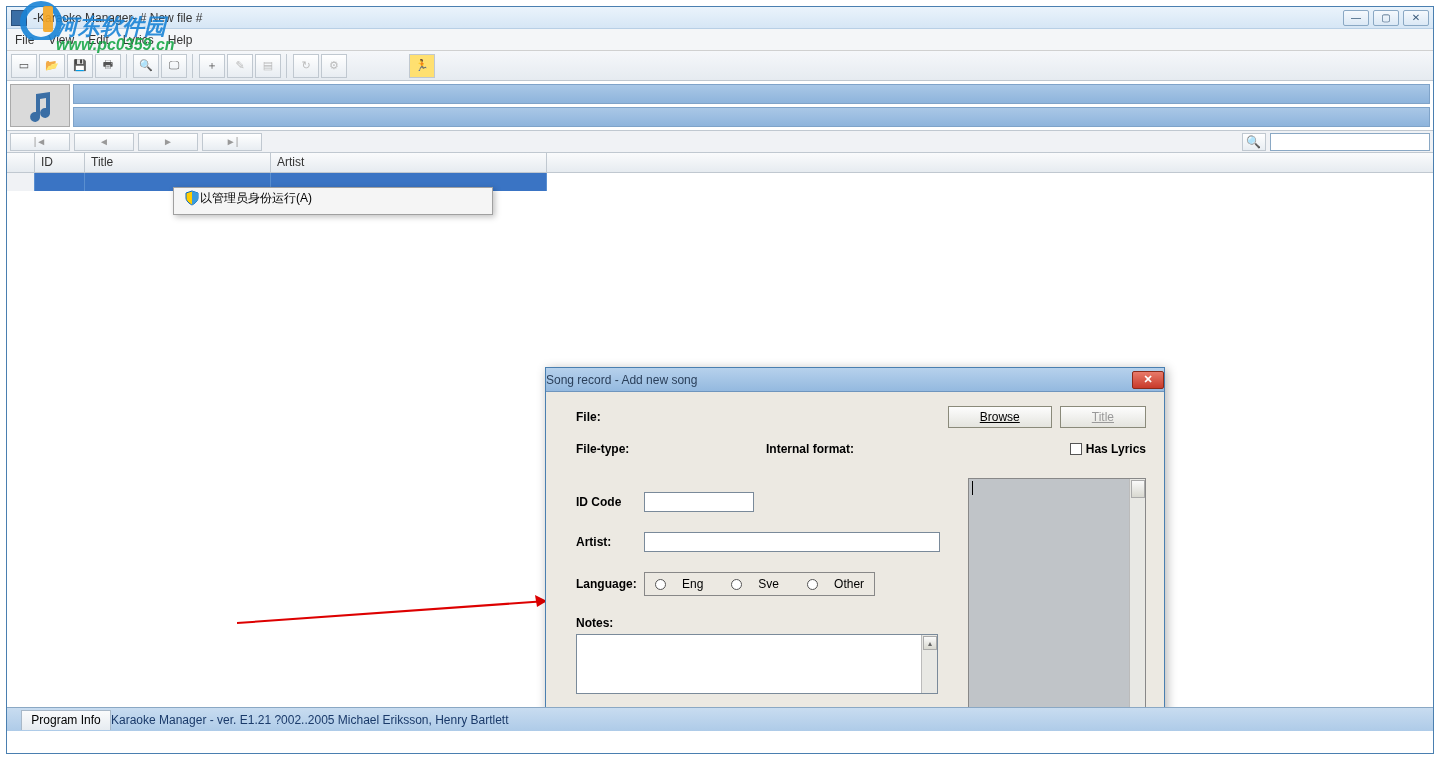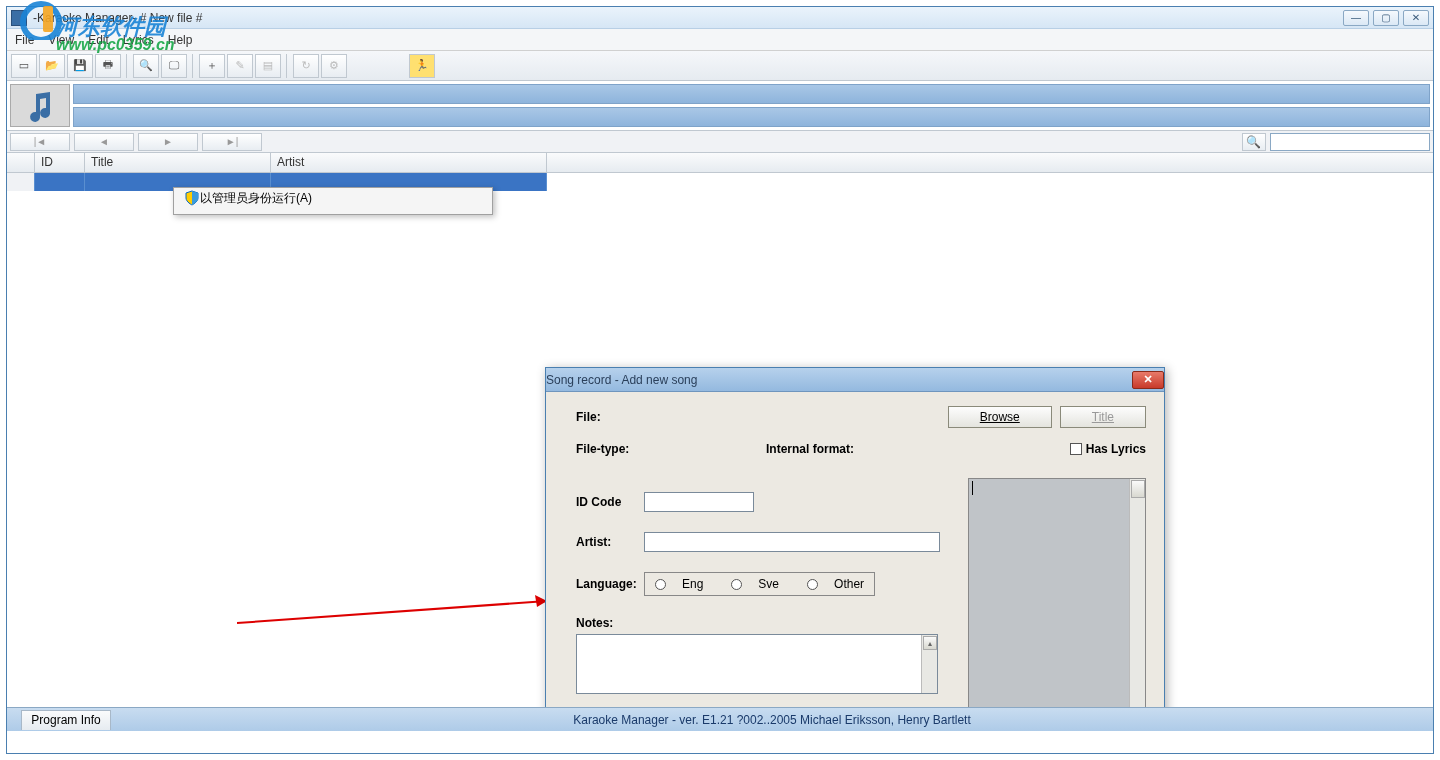--- a/index.html
+++ b/index.html
@@ -90,21 +90,21 @@
 .radio-opt{ display:flex; align-items:center; gap:16px;}
 .radio-circle{ width:11px;height:11px;border:1px solid #555;border-radius:50%;background:#fff;}
 .notes-box{ width:362px; height:60px; border:1px solid #7a8a9a; background:#fff; position:relative;}
 .notes-box .sb{position:absolute;right:0;top:0;width:16px;height:100%;background:#e8e8e4;border-left:1px solid #bbb;}
 .notes-box .sb .ar{width:14px;height:14px;background:linear-gradient(#fafafa,#d8d8d0);border:1px solid #aaa;margin:1px;font-size:8px;display:flex;align-items:center;justify-content:center;color:#666;}
 .check{ width:12px;height:12px;border:1px solid #555;background:#fff;display:inline-block;margin-right:4px;vertical-align:middle;}
 
 
 .info-bar{ height:24px; background:linear-gradient(#c8dcf0,#aecbe8); border-top:1px solid #8aa8c4; display:flex; align-items:center;}
 .info-tab{ width:90px;height:20px; background:linear-gradient(#fafbfc,#e6ebf0); border:1px solid #a8b8c8; margin-left:14px; display:flex;align-items:center;justify-content:center; border-bottom:none;}
-.info-text{ flex:1; text-align:center; color:#1a3a6a;}
+.info-text{ flex:1; color:#1a3a6a;}
 .status-bar{ height:22px; background:#f0f2f5; border-top:1px solid #c0c8d0; display:flex;}
 .status-cell{ border-right:1px solid #c0c8d0; display:flex;align-items:center; padding:0 8px;}
 .sc1{width:230px;}
 .sc2{width:366px;justify-content:center;}
 .sc3{flex:1;}
 .sc4{width:200px;justify-content:flex-end;}
 
 
 .watermark{ position:absolute; left:0; top:0; pointer-events:none; opacity:0.9;padding-left:19px;}
 .watermark .logo{ width:60px;height:40px;}

